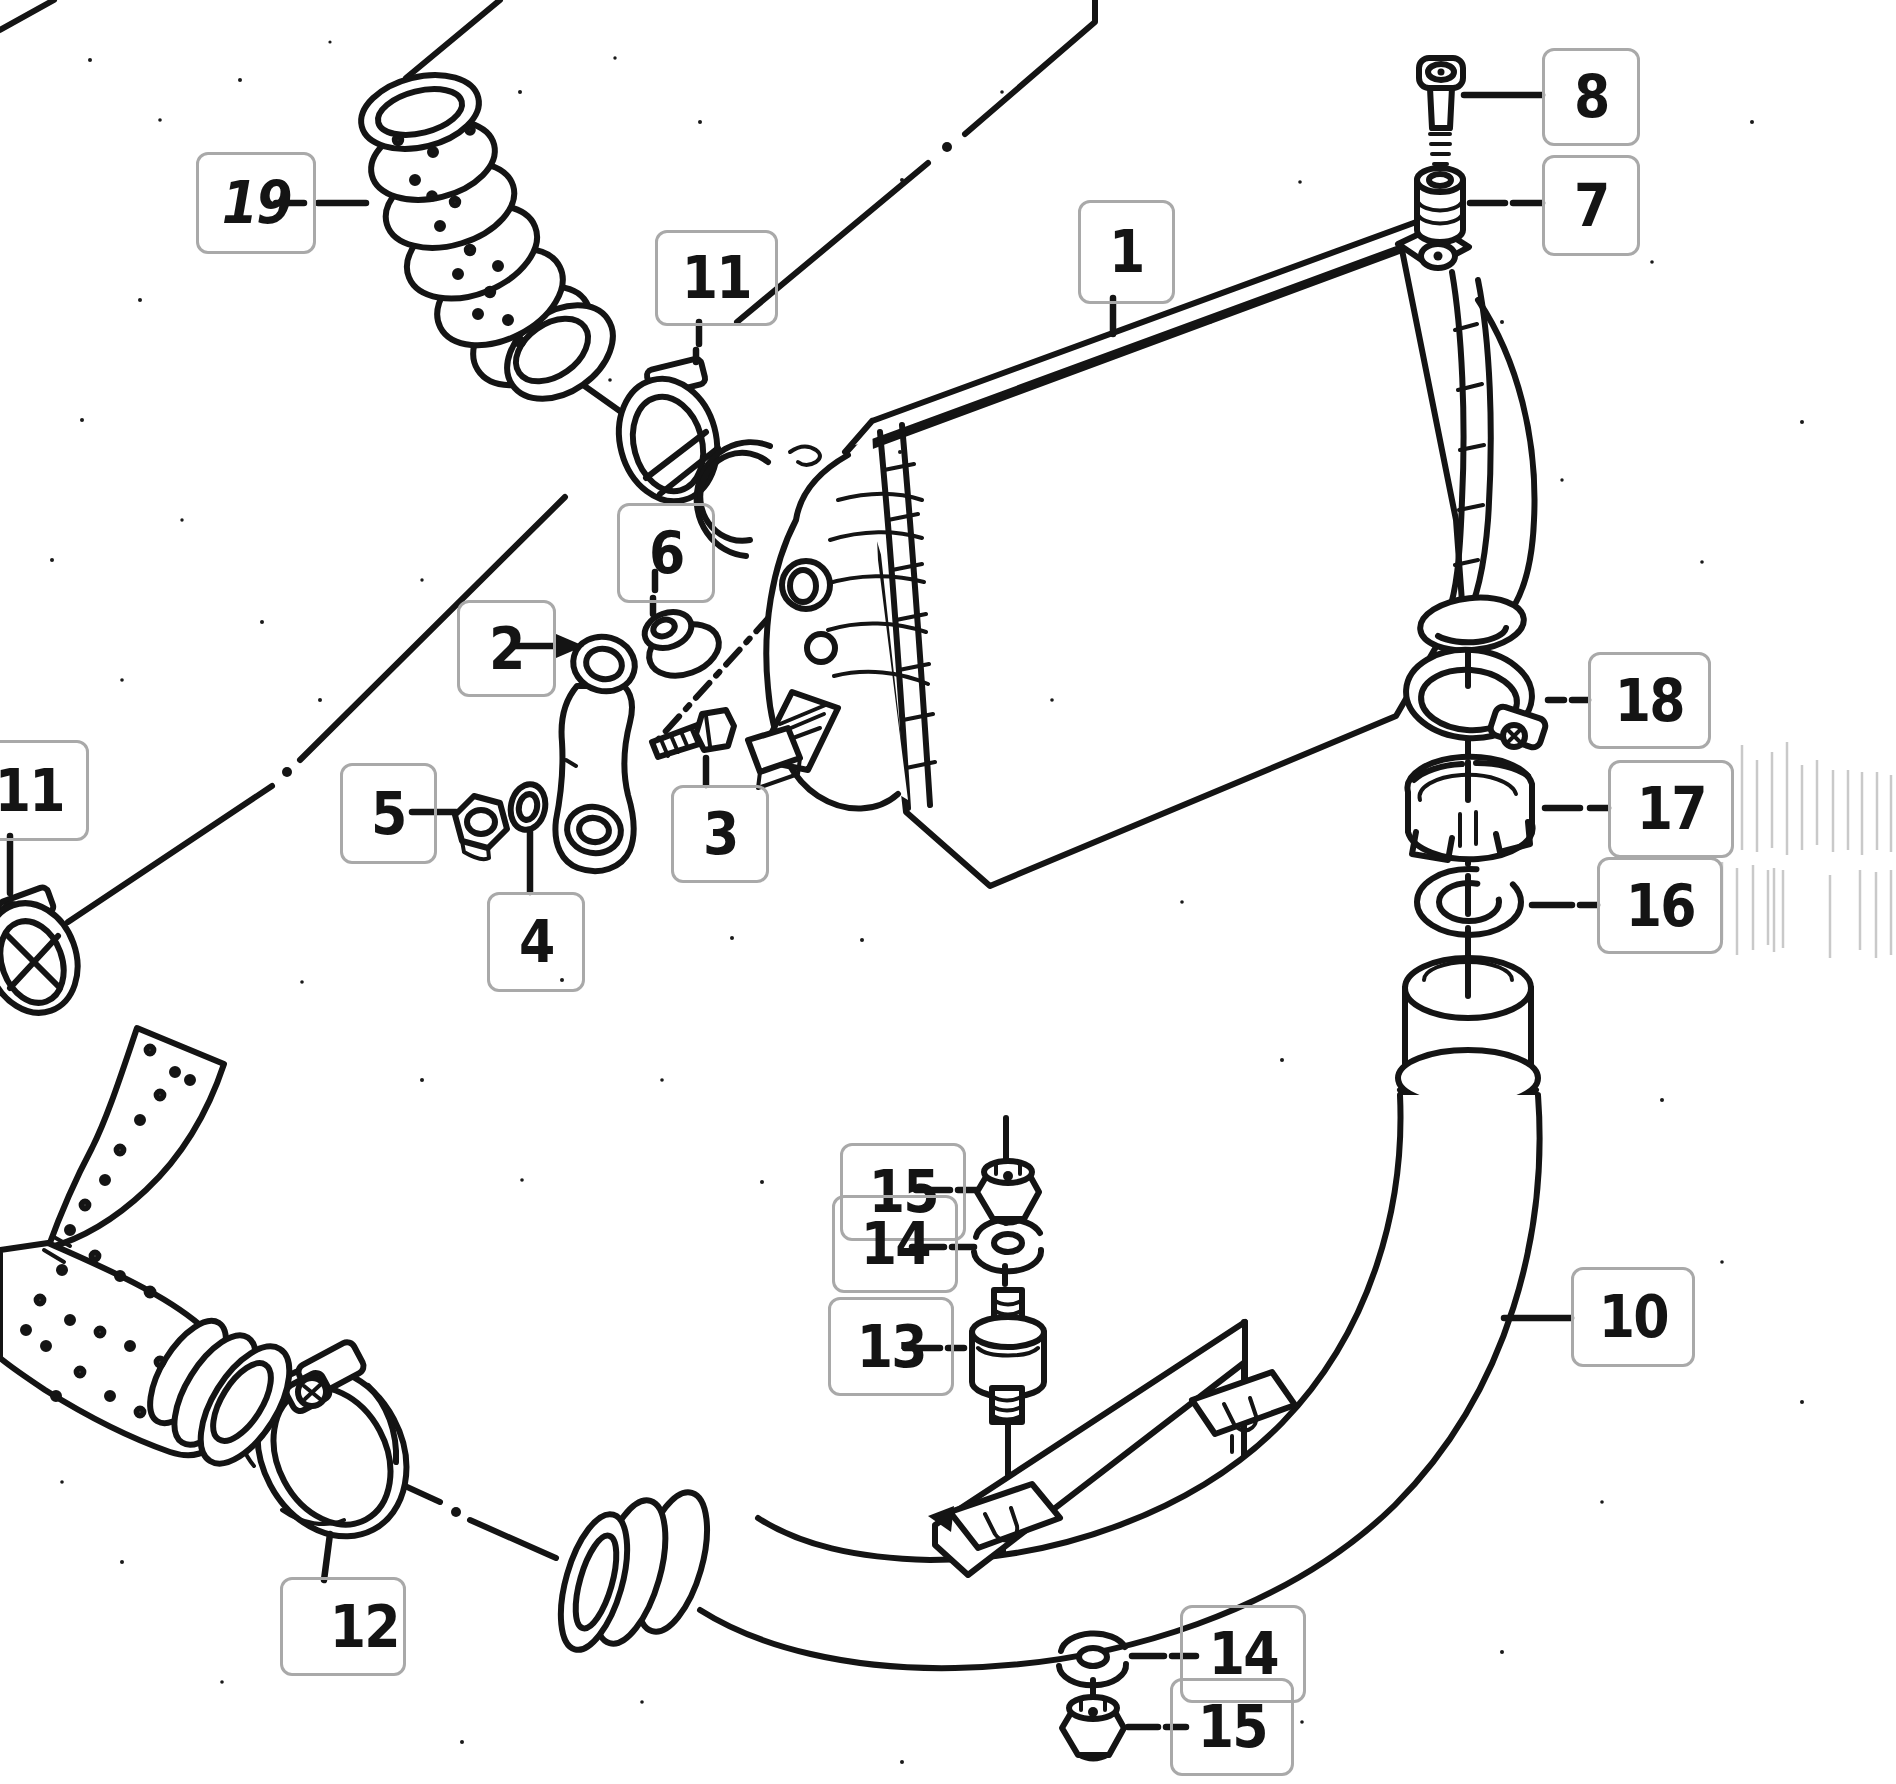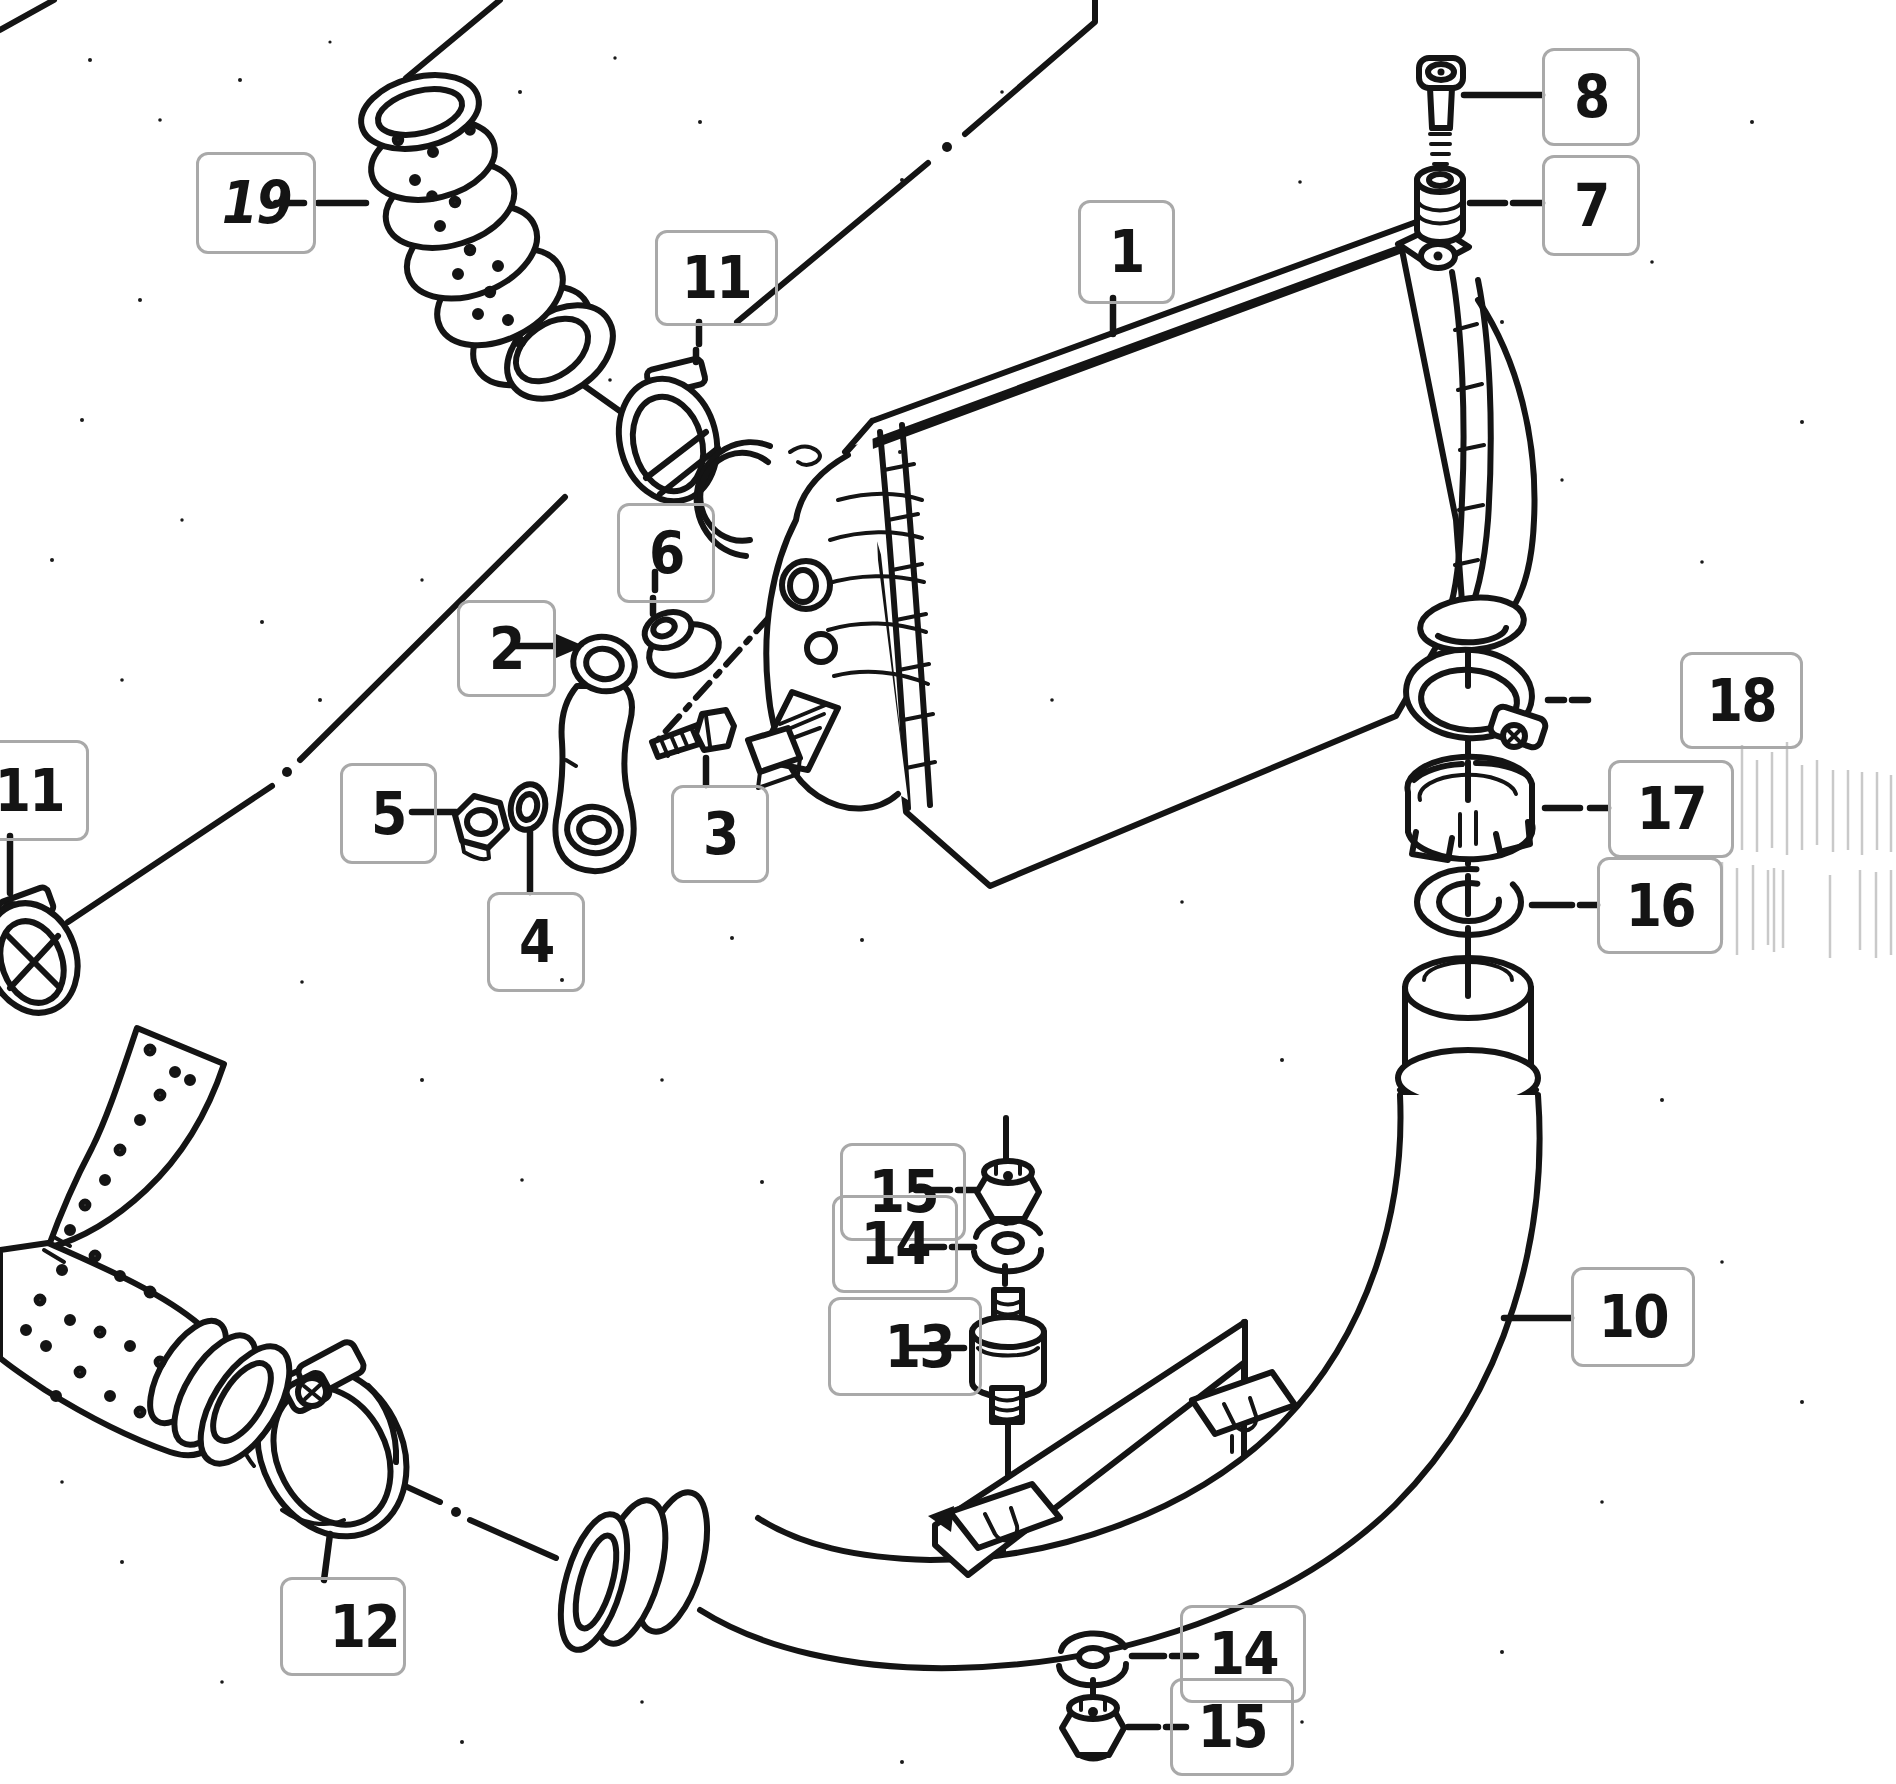--- a/index.html
+++ b/index.html
@@ -450,39 +450,39 @@
     </div>
 <div class="callout" style="left:671px;top:785px;width:92px;height:92px;">
       <span>3</span>
     </div>
 <div class="callout" style="left:487px;top:892px;width:92px;height:94px;">
       <span>4</span>
     </div>
 <div class="callout" style="left:-30px;top:740px;width:113px;height:95px;">
       <span>11</span>
     </div>
-<div class="callout" style="left:1680px;top:652px;width:117px;height:91px;">
+<div class="callout" style="left:1588px;top:652px;width:117px;height:91px;">
       <span>18</span>
     </div>
 <div class="callout" style="left:1608px;top:760px;width:120px;height:92px;">
       <span>17</span>
     </div>
 <div class="callout" style="left:1597px;top:857px;width:120px;height:91px;justify-content:center;">
       <span>16</span>
     </div>
 <div class="callout" style="left:1571px;top:1267px;width:118px;height:94px;">
       <span>10</span>
     </div>
 <div class="callout" style="left:840px;top:1143px;width:120px;height:92px;">
       <span>15</span>
     </div>
 <div class="callout" style="left:832px;top:1195px;width:120px;height:92px;">
       <span>14</span>
     </div>
-<div class="callout" style="left:828px;top:1297px;width:120px;height:93px;padding-left:28px;">
+<div class="callout" style="left:828px;top:1297px;width:120px;height:93px;">
       <span>13</span>
     </div>
 <div class="callout" style="left:280px;top:1577px;width:120px;height:93px;justify-content:flex-end;">
       <span>12</span>
     </div>
 <div class="callout" style="left:1180px;top:1605px;width:120px;height:92px;">
       <span>14</span>
     </div>
 <div class="callout" style="left:1170px;top:1678px;width:118px;height:92px;">
       <span>15</span>

